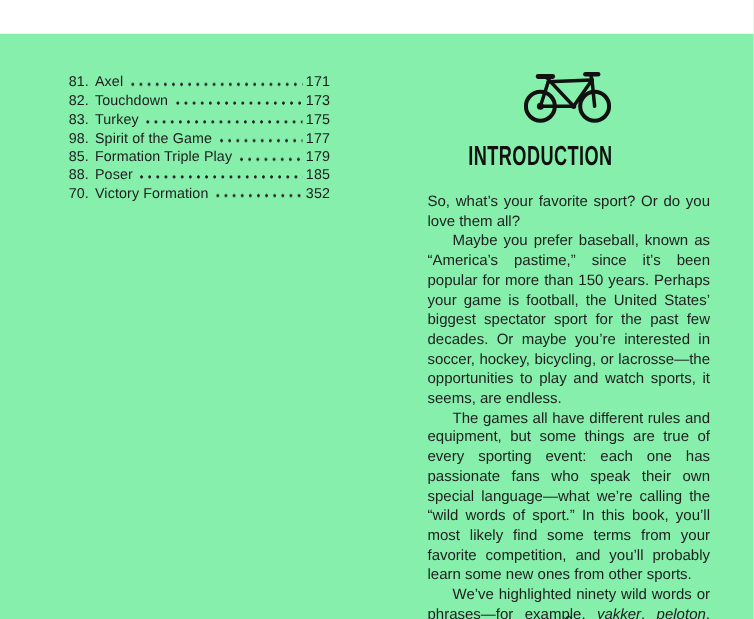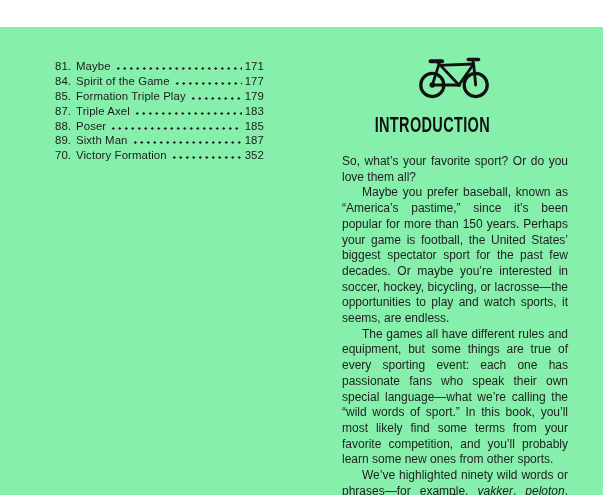--- a/index.html
+++ b/index.html
@@ -106,53 +106,53 @@
 </style>
 </head>
 <body>
 
 <div class="spread">
 
   <section class="page page-left">
     <div class="toc">
         <div class="toc-row">
           <span class="toc-num">81.</span>
-          <span class="toc-title">Maybe</span>
+          <span class="toc-title">Axel</span>
           <span class="toc-dots"></span>
           <span class="toc-pg">171</span>
         </div>
         <div class="toc-row">
-          <span class="toc-num">84.</span>
+          <span class="toc-num">82.</span>
+          <span class="toc-title">Touchdown</span>
+          <span class="toc-dots"></span>
+          <span class="toc-pg">173</span>
+        </div>
+        <div class="toc-row">
+          <span class="toc-num">83.</span>
+          <span class="toc-title">Turkey</span>
+          <span class="toc-dots"></span>
+          <span class="toc-pg">175</span>
+        </div>
+        <div class="toc-row">
+          <span class="toc-num">98.</span>
           <span class="toc-title">Spirit of the Game</span>
           <span class="toc-dots"></span>
           <span class="toc-pg">177</span>
         </div>
         <div class="toc-row">
           <span class="toc-num">85.</span>
           <span class="toc-title">Formation Triple Play</span>
           <span class="toc-dots"></span>
           <span class="toc-pg">179</span>
         </div>
         <div class="toc-row">
-          <span class="toc-num">87.</span>
-          <span class="toc-title">Triple Axel</span>
-          <span class="toc-dots"></span>
-          <span class="toc-pg">183</span>
-        </div>
-        <div class="toc-row">
           <span class="toc-num">88.</span>
           <span class="toc-title">Poser</span>
           <span class="toc-dots"></span>
           <span class="toc-pg">185</span>
-        </div>
-        <div class="toc-row">
-          <span class="toc-num">89.</span>
-          <span class="toc-title">Sixth Man</span>
-          <span class="toc-dots"></span>
-          <span class="toc-pg">187</span>
         </div>
         <div class="toc-row">
           <span class="toc-num">70.</span>
           <span class="toc-title">Victory Formation</span>
           <span class="toc-dots"></span>
           <span class="toc-pg">352</span>
         </div>
       </div>
   </section>
 

